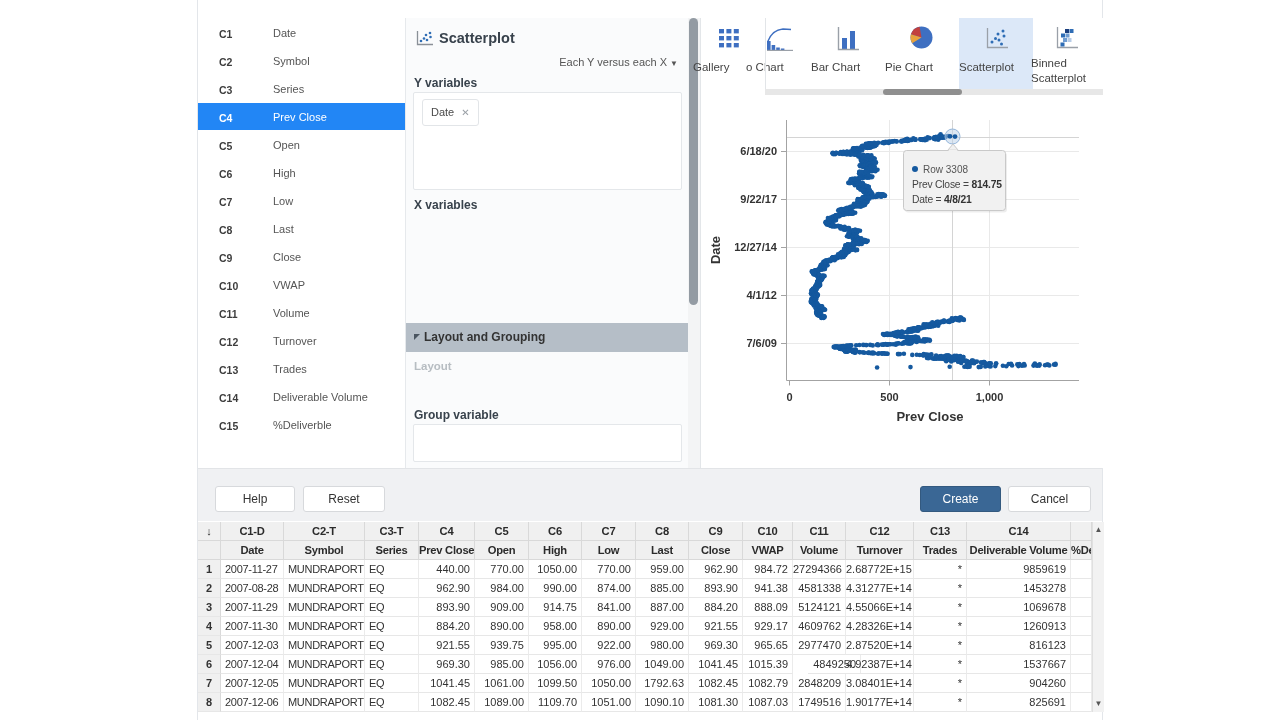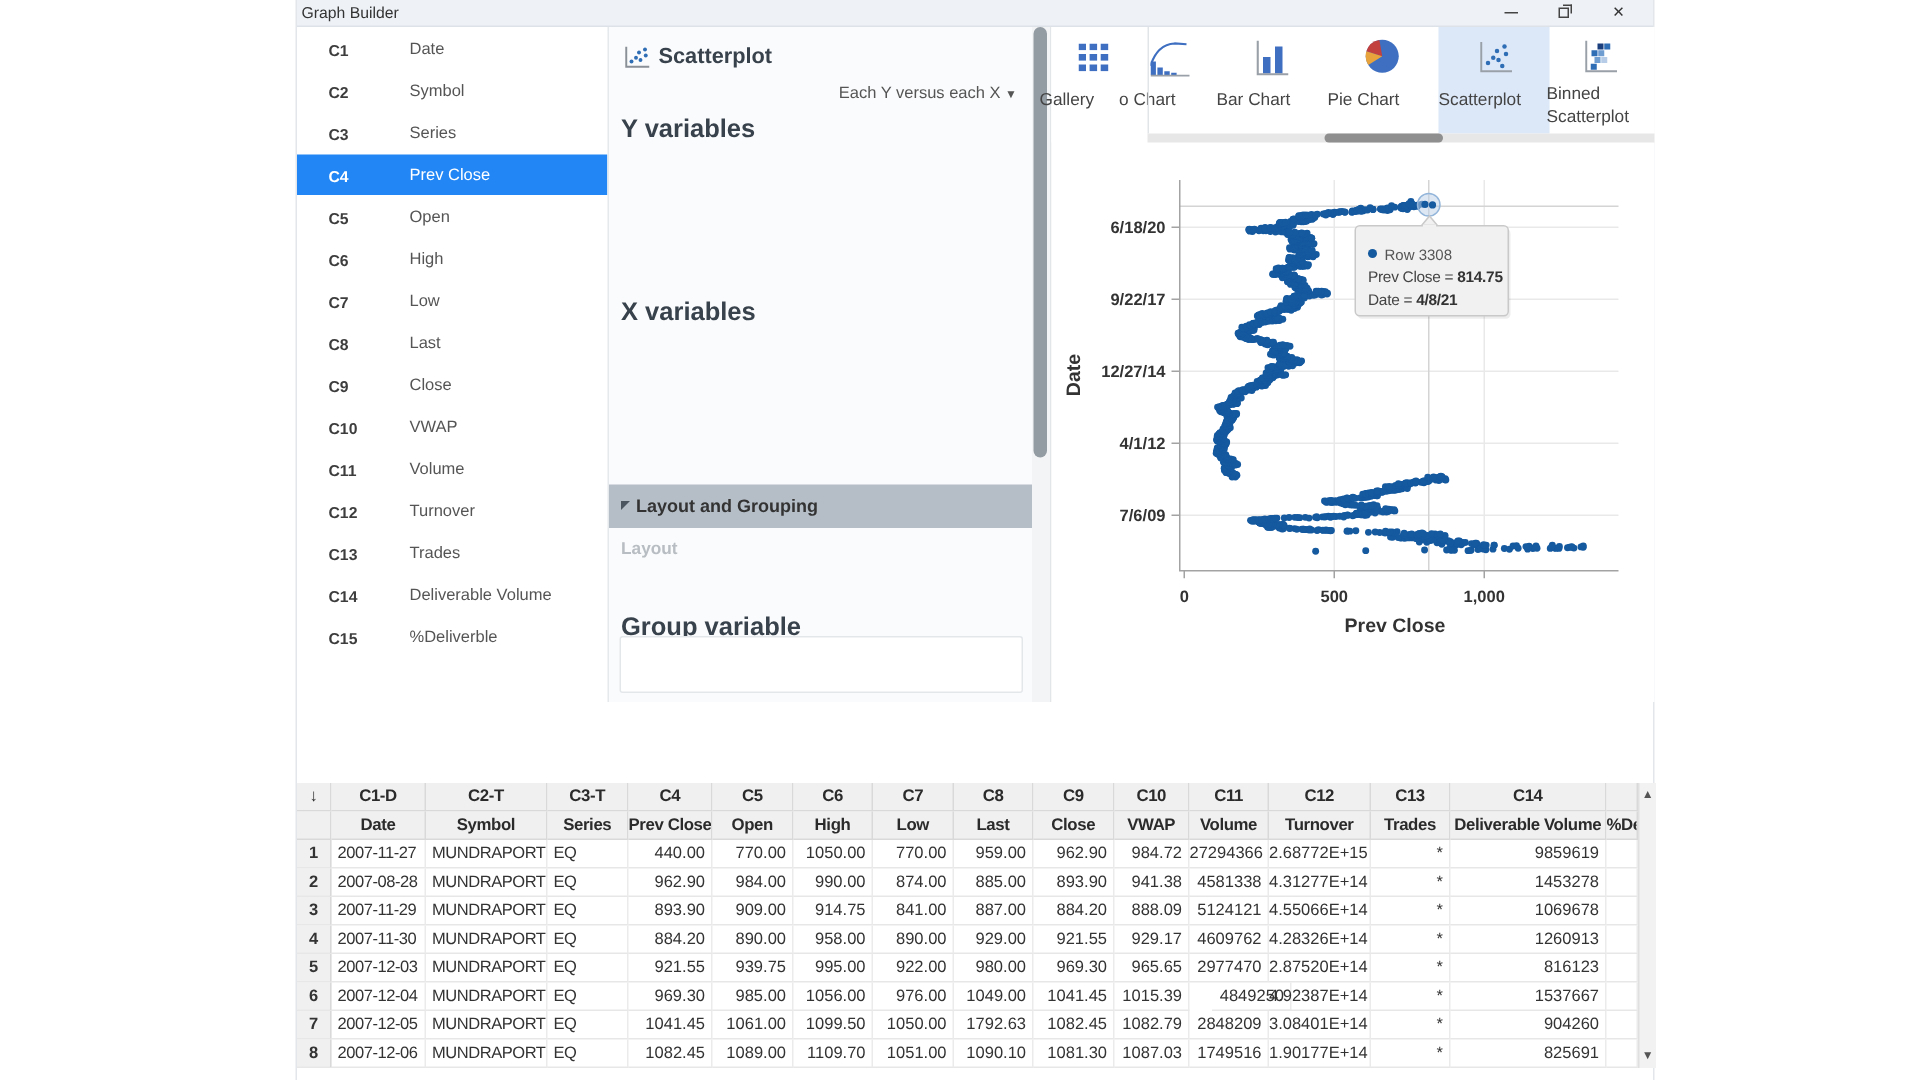--- a/index.html
+++ b/index.html
@@ -12,21 +12,21 @@
 #cols{position:absolute;left:0;top:18px;width:207px;height:450px;background:#fff}
 .crow{position:absolute;left:0;width:207px;height:27px;font-size:11px;color:#4a4a4a}
 .crow .cn{position:absolute;left:21px;top:9px;font-weight:bold;font-size:10.5px;color:#3d3d3d}
 .crow .nm{position:absolute;left:75px;top:8px;color:#555}
 .crow.sel{background:#2286f5}
 .crow.sel .cn,.crow.sel .nm{color:#fff}
 
 #set{position:absolute;left:207px;top:18px;width:296px;height:450px;background:#fafbfc;border-left:1px solid #e6e9ec;border-right:1px solid #e3e6e9}
 #set .hd{position:absolute;left:17px;top:12px;font-size:14.5px;font-weight:bold;color:#38424c}
 #set .sub{position:absolute;right:22px;top:38px;font-size:11px;color:#555}
-.lbl{position:absolute;left:8px;font-size:17px;font-weight:bold;color:#38424c}
+.lbl{position:absolute;left:8px;font-size:12px;font-weight:bold;color:#38424c}
 .box{position:absolute;left:7px;width:269px;background:#fff;border:1px solid #e4e7ea;border-radius:2px}
 .chip{position:absolute;left:8px;top:6px;height:27px;background:#fff;border:1px solid #e2e5e8;border-radius:3px;font-size:11px;color:#4a4a4a;line-height:25px;padding:0 8px}
 .chip .x{color:#9aa0a6;margin-left:7px;font-size:10px}
 #lgh{position:absolute;left:0;top:305px;width:282px;height:29px;background:#b5bec7}
 #lgh .t{position:absolute;left:18px;top:7px;font-size:12px;font-weight:bold;color:#333}
 #lgh .tri{position:absolute;left:8px;top:11px;width:0;height:0;border-left:6px solid #4a5560;border-bottom:6px solid transparent}
 .dislbl{position:absolute;left:8px;font-size:11.5px;font-weight:bold;color:#b7bdc2}
 #ddl{position:absolute;left:7px;top:364px;width:269px;height:19px;background:#fcfcfd;border:1px solid #e7eaec;font-size:11px;color:#c6cacd;line-height:17px;padding-left:10px}
 #ddl .ch{position:absolute;right:8px;top:0;color:#c6cacd;font-size:9px}
 
@@ -52,27 +52,20 @@
 .hc{position:absolute;background:#f0f0f0;border-right:1px solid #d9d9d9;border-bottom:1px solid #d9d9d9;font-weight:bold;text-align:center;font-size:11.2px;letter-spacing:-0.25px;color:#2b2b2b;white-space:nowrap;overflow:hidden}
 .dc{position:absolute;border-right:1px solid #ebebeb;border-bottom:1px solid #e7e7e7;white-space:nowrap;overflow:hidden}
 .txt{letter-spacing:-0.3px}
 .num{text-align:right;padding-right:4px}
 .txt{text-align:left;padding-left:4px}
 #tscr{position:absolute;left:894px;top:0;width:12px;height:190px;background:#f2f2f2;border-left:1px solid #e0e0e0}
 svg text{font-family:"Liberation Sans",sans-serif}
 </style></head>
 <body>
 <div id="win">
- <div id="tbar">
-   <div class="t">Graph Builder</div>
-   <div style="position:absolute;left:805px;top:8px;width:9px;height:1px;background:#444"></div>
-   <div style="position:absolute;left:841px;top:5px;width:7px;height:7px;border:1px solid #444"></div>
-   <div style="position:absolute;left:843.5px;top:3px;width:6px;height:6px;border-top:1px solid #444;border-right:1px solid #444"></div>
-   <div class="winbtn" style="left:866px;top:2px;font-size:10px;width:30px">✕</div>
- </div>
  <div id="cols">
 <div class="crow" style="top:1px">
         <span class="cn">C1</span>
         <span class="nm">Date</span>
       </div>
 <div class="crow" style="top:29px">
         <span class="cn">C2</span>
         <span class="nm">Symbol</span>
       </div>
 <div class="crow" style="top:57px">
@@ -136,20 +129,23 @@
           <circle cx="8" cy="7.5" r="1.3"></circle>
           <circle cx="11" cy="9" r="1.3"></circle>
           <circle cx="10" cy="4" r="1.3"></circle>
           <circle cx="14" cy="2" r="1.3"></circle>
           <circle cx="14.5" cy="6" r="1.3"></circle>
         </g>
    </svg>
    <div class="hd" style="left:33px">Scatterplot</div>
    <div class="sub">Each Y versus each X <span style="font-size:8px">▼</span></div>
    <div class="lbl" style="top:58px">Y variables</div>
+   <div class="box" style="top:74px;height:98px">
+        <div class="chip">Date<span class="x">✕</span></div>
+      </div>
    <div class="lbl" style="top:180px">X variables</div>
    <div id="lgh">
         <div class="tri"></div>
         <div class="t">Layout and Grouping</div>
       </div>
    <div class="dislbl" style="top:342px">Layout</div>
    <div class="lbl" style="top:390px">Group variable</div>
    <div class="box" style="top:406px;height:38px"></div>
    <div id="sscr">
         <div class="th"></div>
@@ -2783,20 +2779,26 @@
 <path d="M947 150 L952 144 L957 150 Z" fill="#f1f1f1" stroke="#c9c9c9"></path>
 <rect x="904" y="152.5" width="102" height="60" rx="3" fill="#000" fill-opacity="0.07"></rect>
         <rect x="902.5" y="150.5" width="102" height="60" rx="3" fill="#f1f1f1" stroke="#c9c9c9"></rect>
 <rect x="947.6" y="149.6" width="8.8" height="2" fill="#f1f1f1"></rect>
 <circle cx="914" cy="169" r="3" fill="#15599f"></circle>
 <text x="922" y="173" font-size="10" fill="#555">Row 3308</text>
 <text x="911" y="188" font-size="10.3" letter-spacing="-0.2" fill="#444">Prev Close = <tspan font-weight="bold" fill="#333">814.75</tspan></text>
 <text x="911" y="203" font-size="10.3" letter-spacing="-0.2" fill="#444">Date = <tspan font-weight="bold" fill="#333">4/8/21</tspan></text>
 </svg>
  </div>
+ <div id="bbar">
+   <div class="btn" style="left:17px;width:80px">Help</div>
+   <div class="btn" style="left:105px;width:82px">Reset</div>
+   <div class="btn prim" style="left:722px;width:81px">Create</div>
+   <div class="btn" style="left:810px;width:83px">Cancel</div>
+ </div>
  <div id="tbl">
 <div class="hc" style="left:0px;top:0;width:23px;height:19px;line-height:19px">↓</div>
 <div class="hc" style="left:0px;top:19px;width:23px;height:19px;line-height:18px"></div>
 <div class="hc" style="left:23px;top:0;width:63px;height:19px;line-height:19px">C1-D</div>
 <div class="hc" style="left:23px;top:19px;width:63px;height:19px;line-height:18px">Date</div>
 <div class="hc" style="left:86px;top:0;width:81px;height:19px;line-height:19px">C2-T</div>
 <div class="hc" style="left:86px;top:19px;width:81px;height:19px;line-height:18px">Symbol</div>
 <div class="hc" style="left:167px;top:0;width:54px;height:19px;line-height:19px">C3-T</div>
 <div class="hc" style="left:167px;top:19px;width:54px;height:19px;line-height:18px">Series</div>
 <div class="hc" style="left:221px;top:0;width:56px;height:19px;line-height:19px">C4</div>

